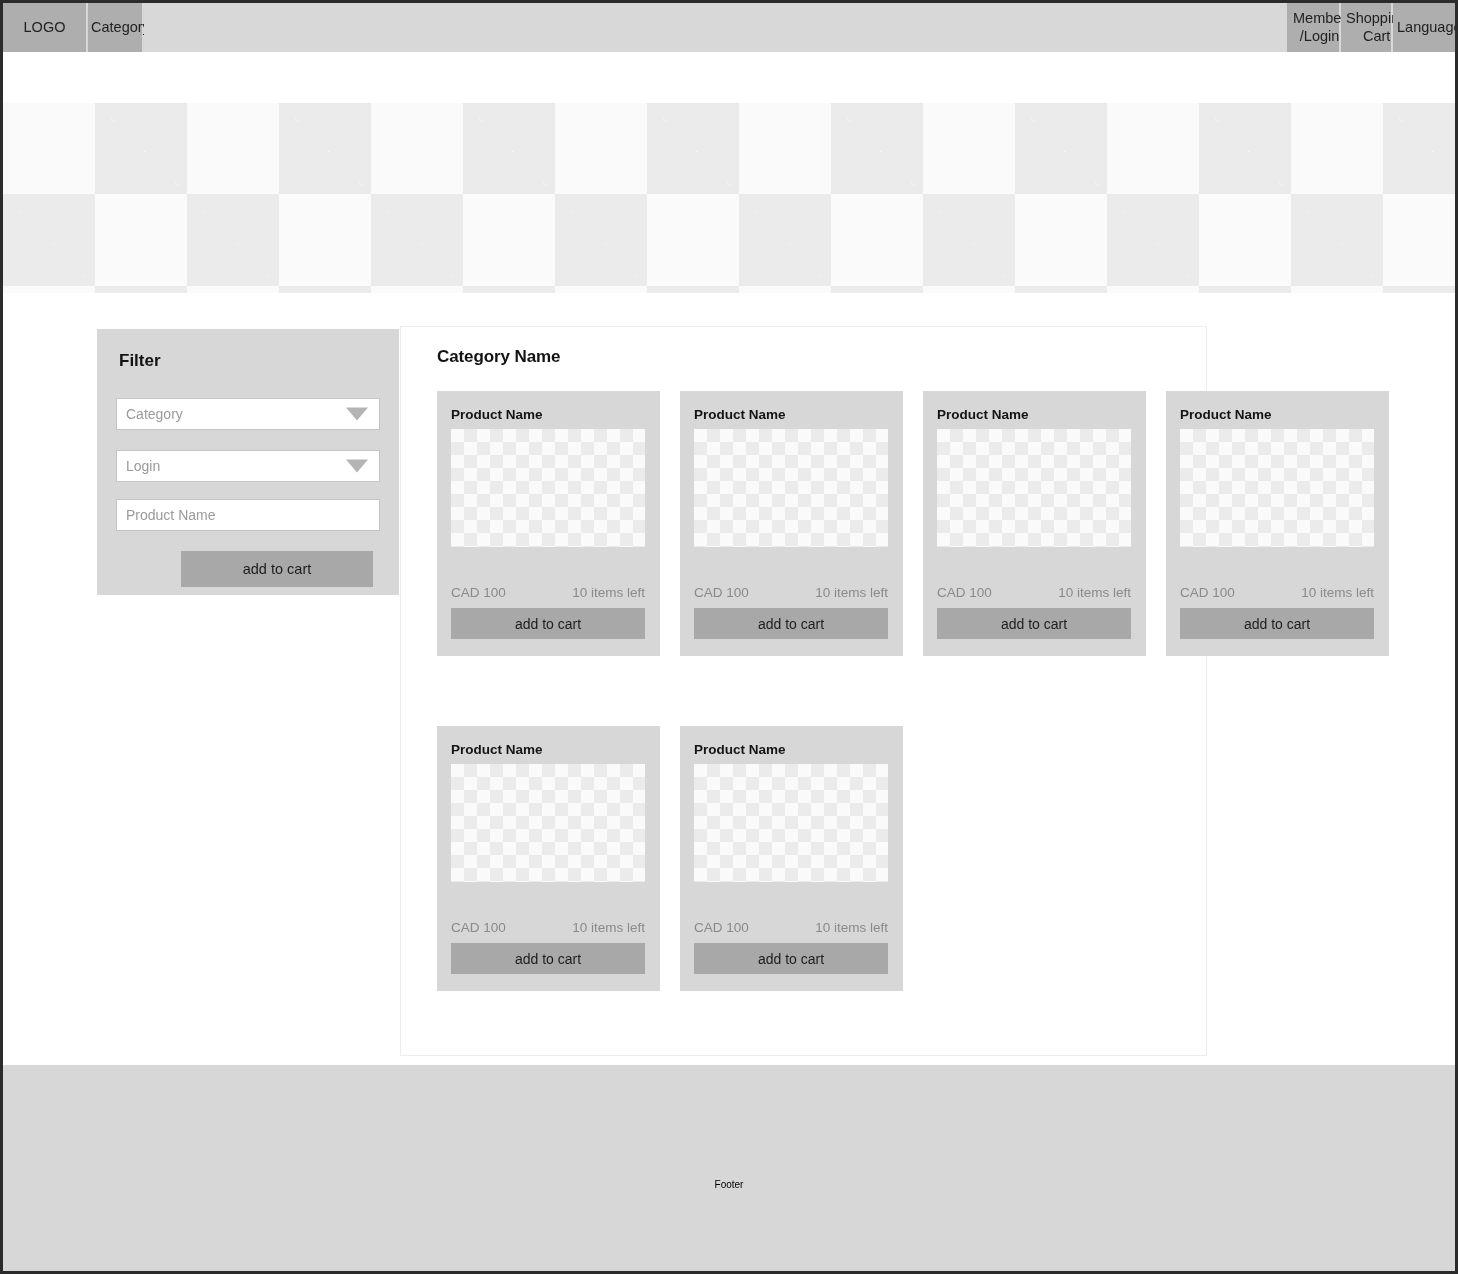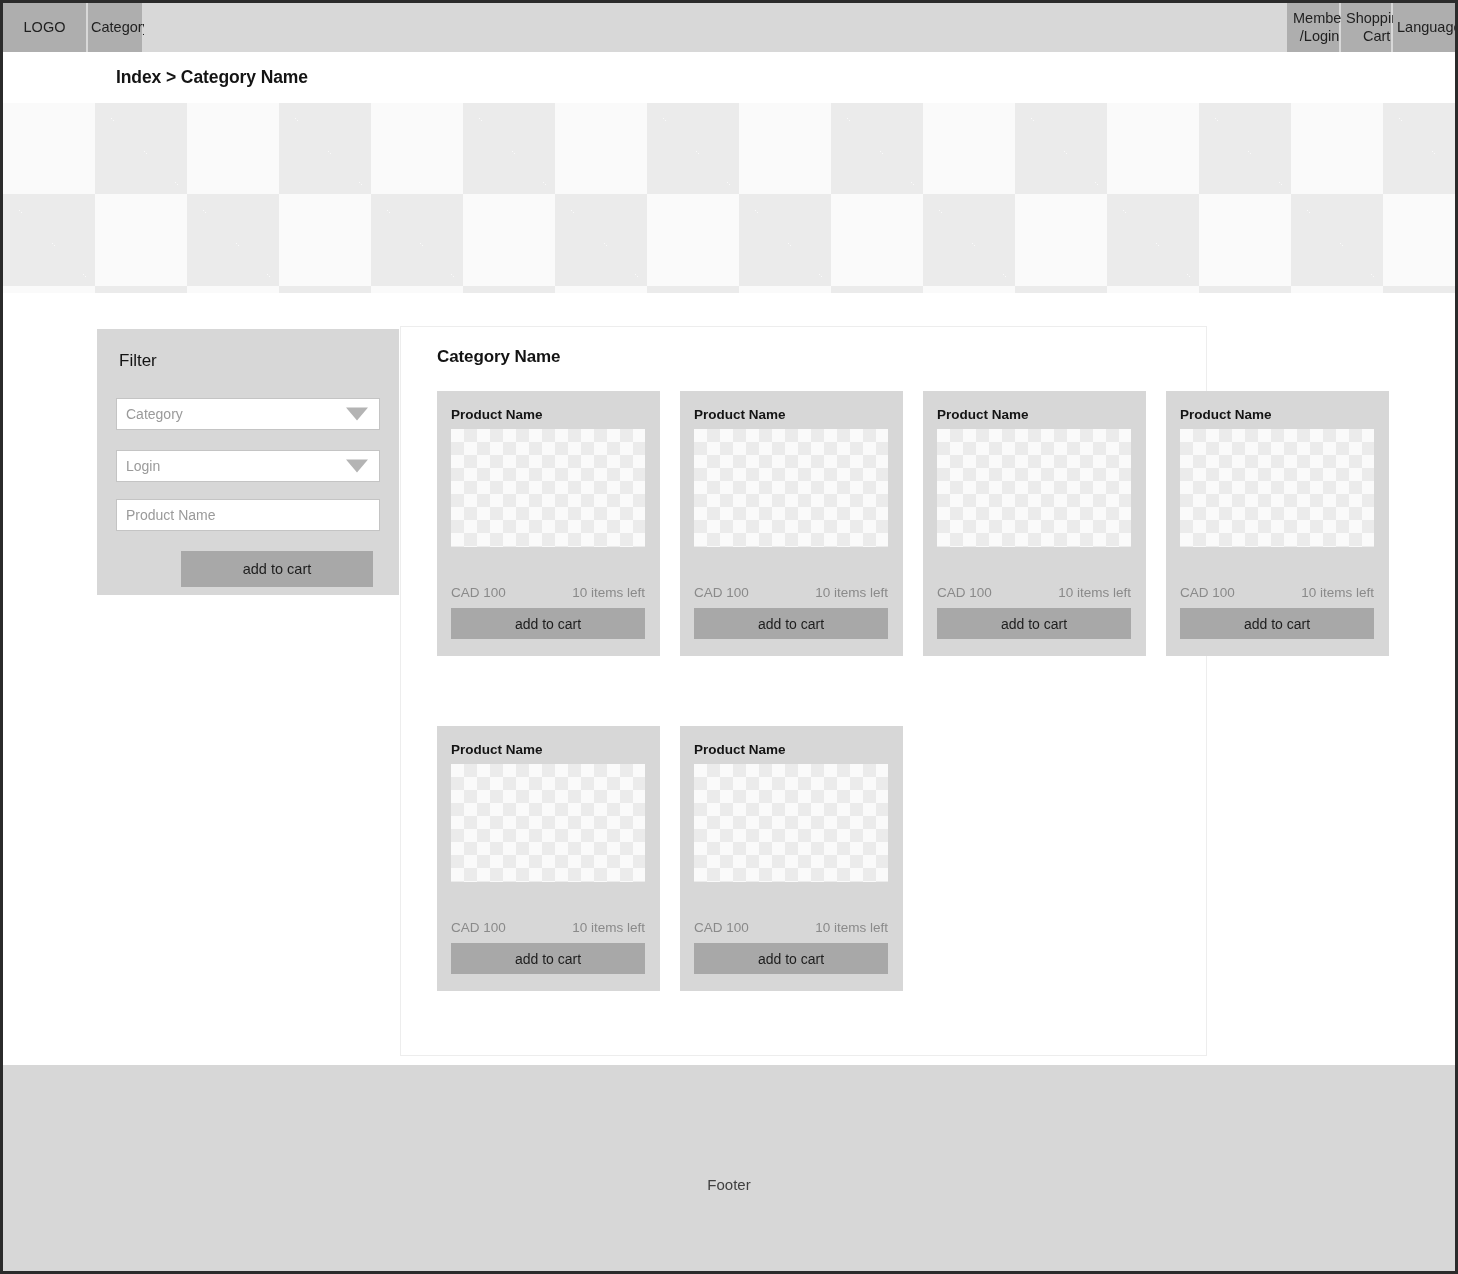--- a/index.html
+++ b/index.html
@@ -101,21 +101,21 @@
   .filter-panel {
     position: absolute;
     left: 94px; top: 36px;
     width: 302px;
     height: 266px;
     background: #d7d7d7;
     padding: 20px 18px;
   }
   .filter-title {
     font-size: 17px;
-    font-weight: normal;
+    font-weight: bold;
     color: #131313;
     margin: 2px 0 0 4px;
   }
   .filter-field {
     position: relative;
     margin: 0 auto;
     width: 264px;
     height: 32px;
     background: #ffffff;
     border: 1px solid #c4c4c4;
@@ -228,22 +228,22 @@
     position: absolute;
     left: 0; top: 1062px;
     width: 1452px;
     height: 206px;
     background: #d7d7d7;
     display: flex;
     align-items: center;
     justify-content: center;
   }
   .footer-label {
-    font-size: 15px;
-    color: #404040;
+    font-size: 10px;
+    color: #000000;
     margin-top: 33px;
   }
 </style>
 </head>
 <body>
 
 <div class="page-frame">
 
   <div class="topnav">
     <div class="nav-block nav-logo">
@@ -259,23 +259,20 @@
       </div>
       <div class="nav-block nav-cart">
         <span>Shopping Cart</span>
       </div>
       <div class="nav-block nav-lang">
         <span>Language</span>
       </div>
     </div>
   </div>
 
-  <div class="breadcrumb-band">
-    <div class="breadcrumb">Index &gt; Category Name</div>
-  </div>
 
   <div class="banner"></div>
 
   <div class="body-region">
 
     <div class="filter-panel">
       <div class="filter-title">Filter</div>
 
       <div class="filter-field f1">
         <span>Category</span>

